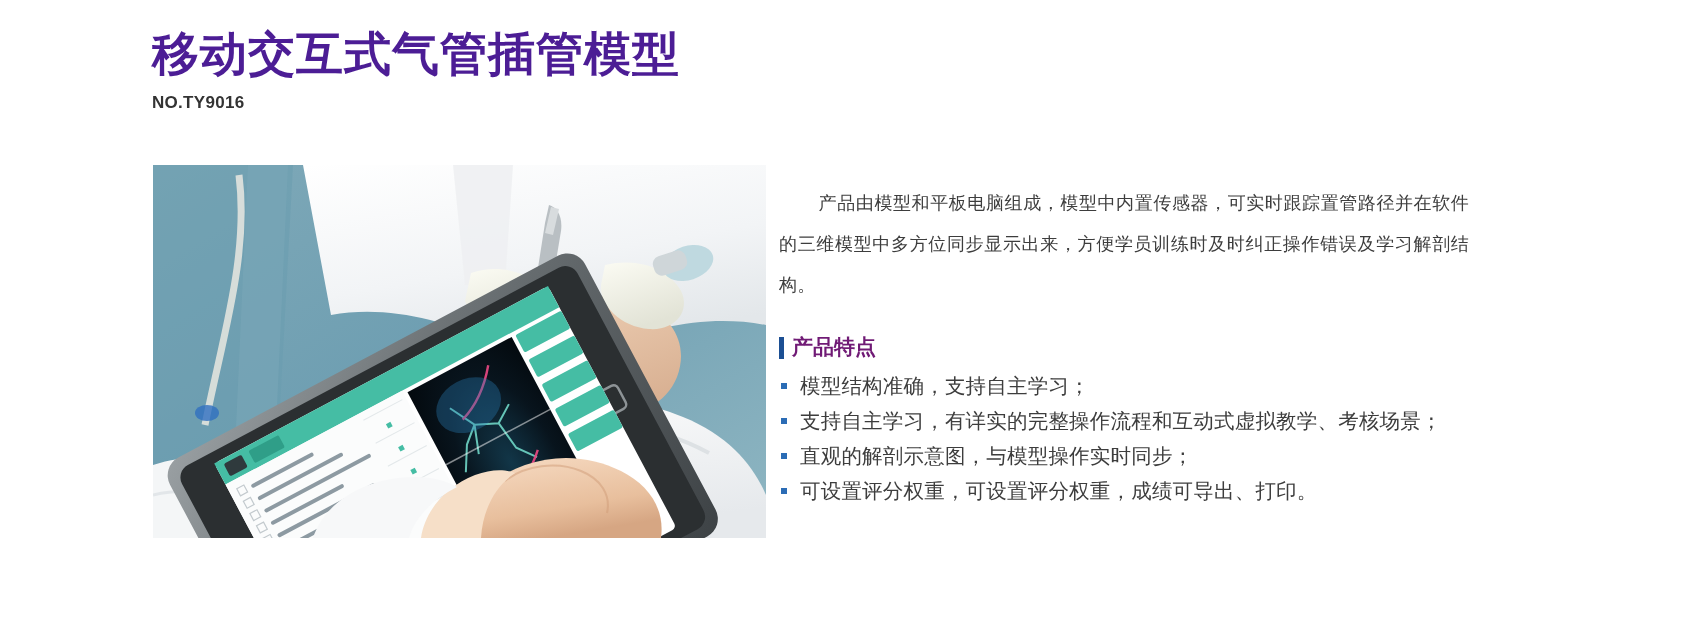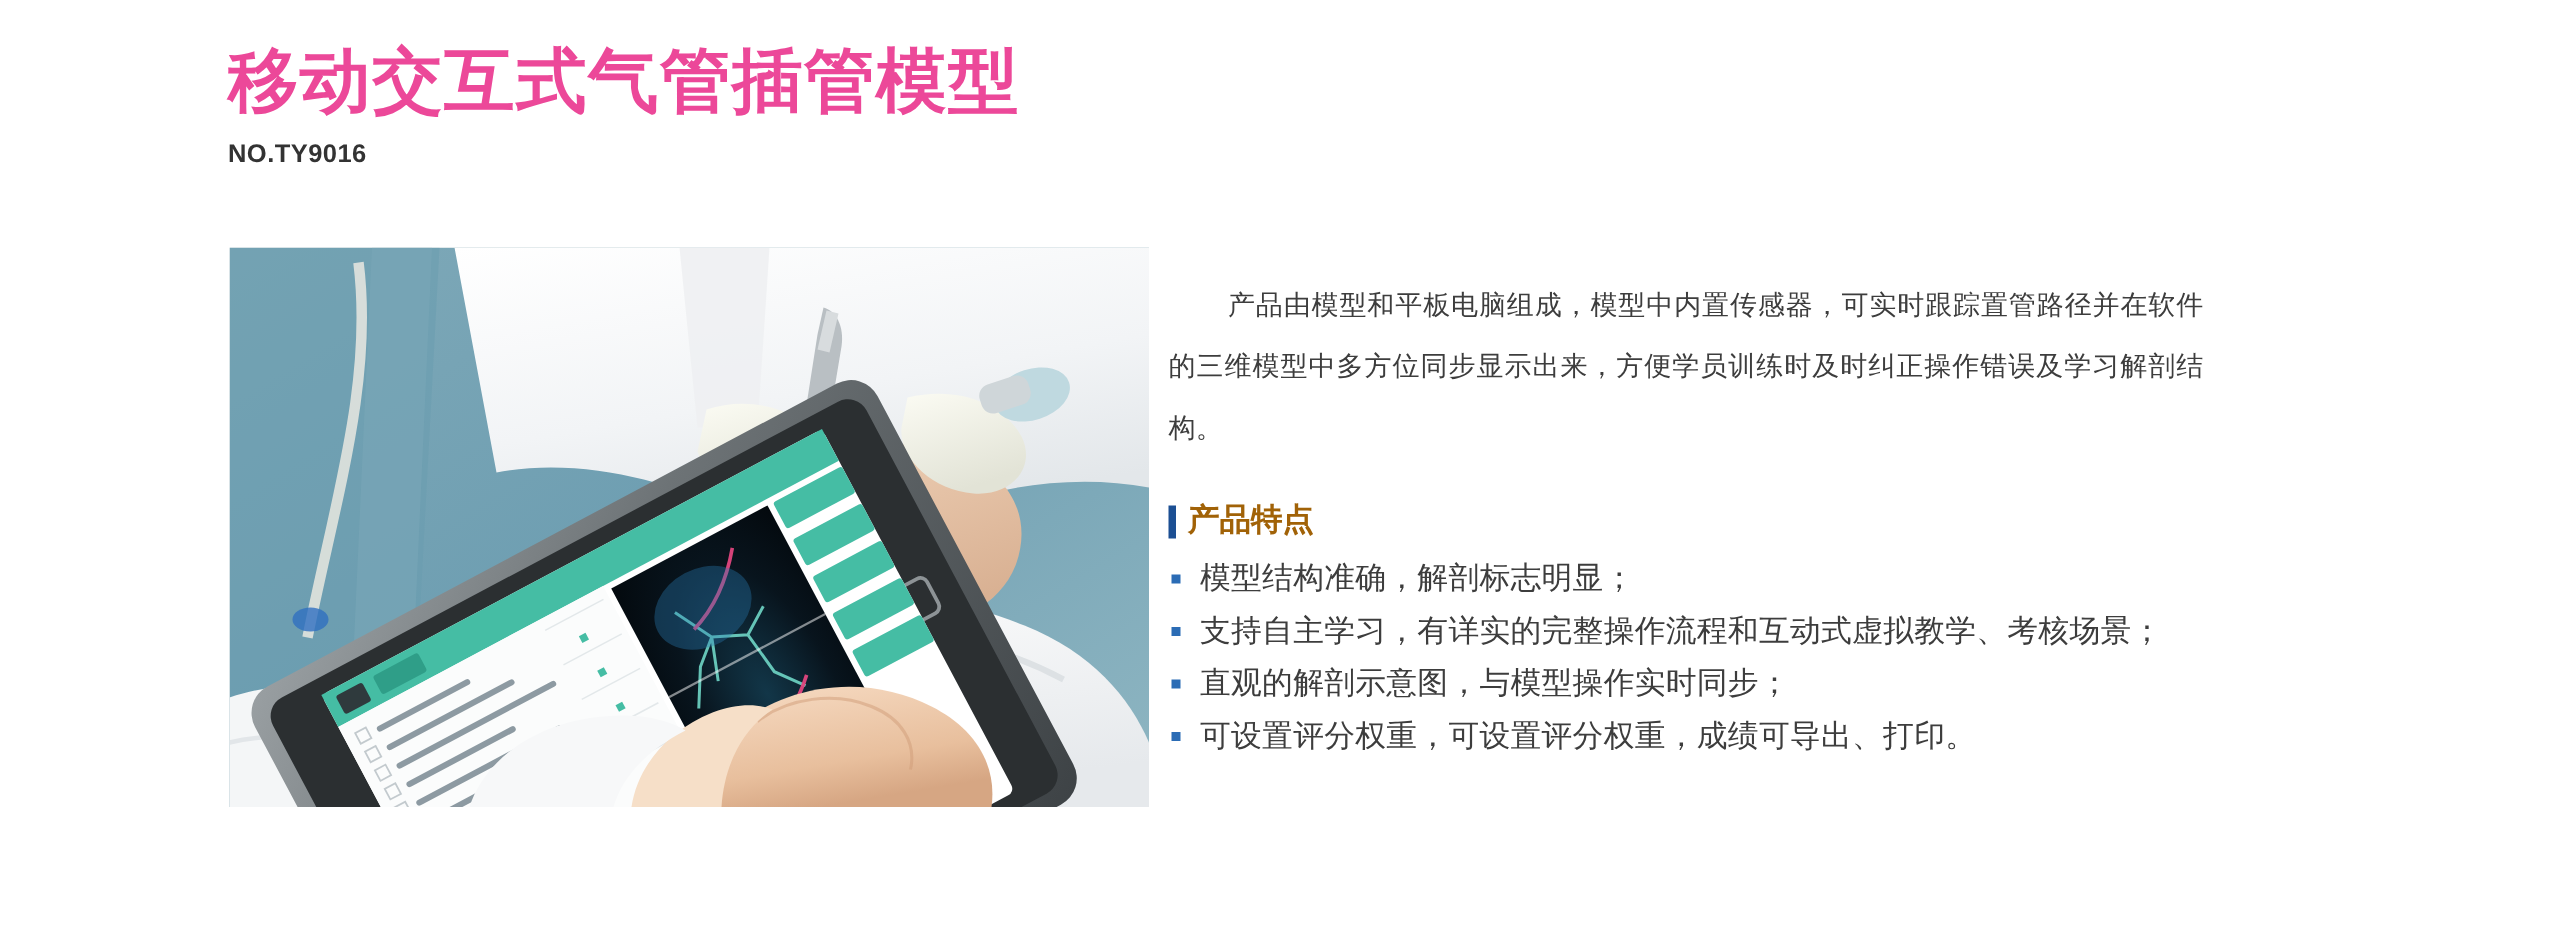--- a/index.html
+++ b/index.html
@@ -9,21 +9,21 @@
     font-family:"Liberation Sans","DejaVu Sans",sans-serif;
     overflow:hidden;
     position:relative;
   }
   .page{position:relative;width:1700px;height:620px;}
 
   
   .header{position:absolute;left:152px;top:30px;width:900px;}
   .product-title{
     font-size:47px;line-height:1.0;
-    font-weight:bold;color:#ec4899;
+    font-weight:bold;color:#4c1d95;
     letter-spacing:1px;
     white-space:nowrap;
   }
   .product-model{
     margin-top:16px;
     font-size:17px;font-weight:bold;color:#333333;
     letter-spacing:0.3px;
   }
 
   
@@ -41,21 +41,21 @@
     font-size:18px;
     line-height:41px;
     color:#3d3d3d;
     text-align:justify;
     text-indent:2.2em;
     letter-spacing:0.2px;
   }
   .features{margin-top:26px;}
   .features-head{
     position:relative;
-    font-size:21px;font-weight:bold;color:#a16207;
+    font-size:21px;font-weight:bold;color:#701a75;
     padding-left:13px;line-height:30px;
     margin-bottom:6px;
   }
   .features-head .bar{
     position:absolute;left:0;top:5px;
     width:5px;height:22px;background:#1c4f93;
   }
   ul.feat-list{list-style:none;margin:0;padding:0;}
   ul.feat-list li{
     position:relative;
@@ -249,21 +249,21 @@
 
     <div class="features">
       <div class="features-head">
         <span class="bar"></span>
         <span>产品特点</span>
       </div>
 
       <ul class="feat-list">
         <li>
           <span class="sq"></span>
-          <span>模型结构准确，解剖标志明显；</span>
+          <span>模型结构准确，支持自主学习；</span>
         </li>
         <li>
           <span class="sq"></span>
           <span>支持自主学习，有详实的完整操作流程和互动式虚拟教学、考核场景；</span>
         </li>
         <li>
           <span class="sq"></span>
           <span>直观的解剖示意图，与模型操作实时同步；</span>
         </li>
         <li>

